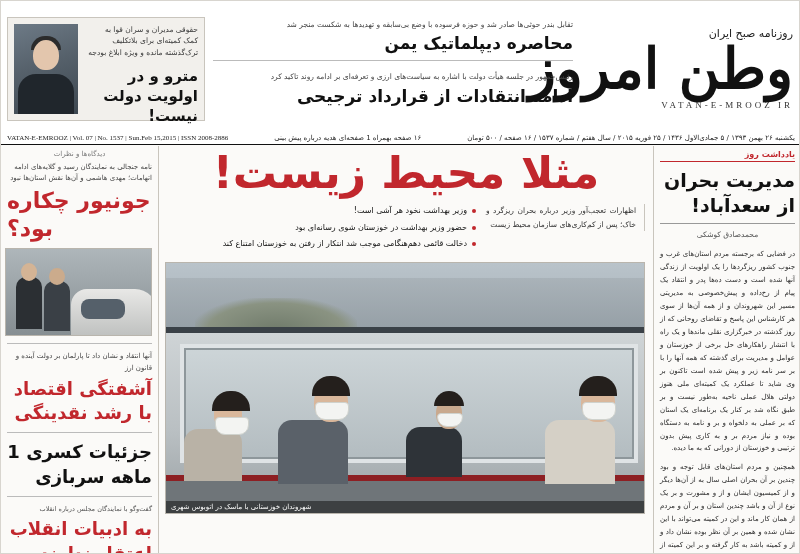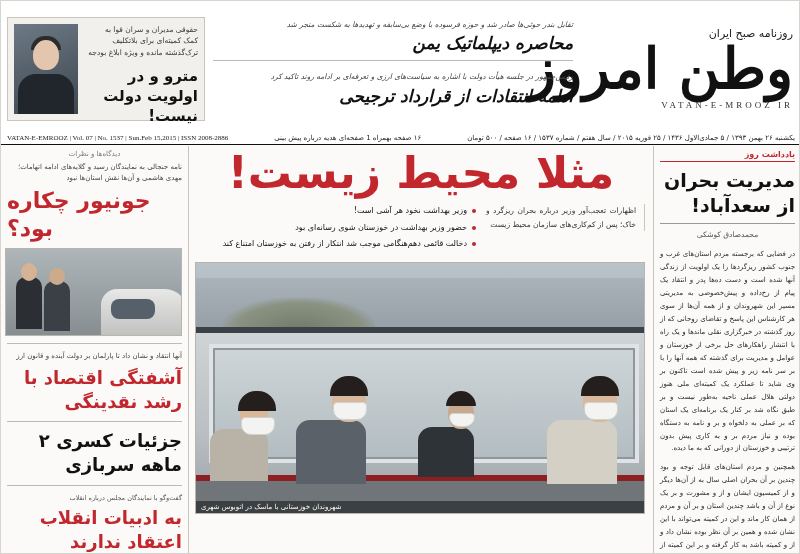--- a/index.html
+++ b/index.html
@@ -76,21 +76,21 @@
     font-size:7.5px;line-height:1.5;color:#3a3a3a;
   }
   .portrait-title{
     margin-top:8px;font-size:15px;font-weight:bold;color:#111;line-height:1.35;
   }
 
   
   .mh-heads{
     position:absolute;left:212px;top:18px;width:360px;direction:rtl;text-align:right;
   }
-  .mh-item{margin-bottom:10px;font-style:italic;}
+  .mh-item{margin-bottom:10px;}
   .mh-kicker{font-size:7.5px;color:#444;line-height:1.5;}
   .mh-title{
     font-size:17px;font-weight:bold;color:#111;line-height:1.3;margin-top:2px;
     border-bottom:1px solid #bbb;padding-bottom:6px;
   }
   .mh-title.last{border-bottom:none;}
 
   
   .infobar{
     position:absolute;left:0;top:130px;width:800px;height:14px;
@@ -195,21 +195,21 @@
   .p4 .p-head{width:28px;height:34px;}
   .p4 .p-body{width:58px;height:52px;background:#b9b2a6;margin-left:-15px;}
   .ph-caption{
     position:absolute;left:0;bottom:0;width:100%;
     font-size:7px;color:#fff;background:rgba(0,0,0,.45);
     padding:2px 5px;box-sizing:border-box;text-align:left;
   }
 
   
   .col-left{
-    width:188px;border-right:1px solid #c9c5bd;
+    width:158px;border-right:1px solid #c9c5bd;
     padding:4px 6px;box-sizing:border-box;direction:rtl;text-align:right;
     order:1;
   }
   .l-tag{font-size:7px;color:#777;text-align:center;margin-bottom:4px;}
   .l-kicker{font-size:7px;color:#444;line-height:1.6;margin-bottom:3px;}
   .l-title{
     font-size:22px;font-weight:bold;color:#c1272d;line-height:1.25;text-align:left;
   }
   .l-photo{
     margin-top:6px;width:100%;height:86px;position:relative;overflow:hidden;
@@ -357,21 +357,21 @@
       <div class="l-div"></div>
 
       <div>
         <div class="l-kicker">آنها انتقاد و نشان داد تا پارلمان بر دولت آینده و قانون ارز</div>
         <div class="l-item-title">آشفتگی اقتصاد با رشد نقدینگی</div>
       </div>
 
       <div class="l-div"></div>
 
       <div>
-        <div class="l-item-title dark">جزئیات کسری ۲ ماهه سربازی</div>
+        <div class="l-item-title dark">جزئیات کسری 1 ماهه سربازی</div>
       </div>
 
       <div class="l-div"></div>
 
       <div>
         <div class="l-item-kicker">گفت‌وگو با نمایندگان مجلس درباره انقلاب</div>
         <div class="l-item-title">به ادبیات انقلاب اعتقاد ندارند</div>
       </div>
     </div>
 

